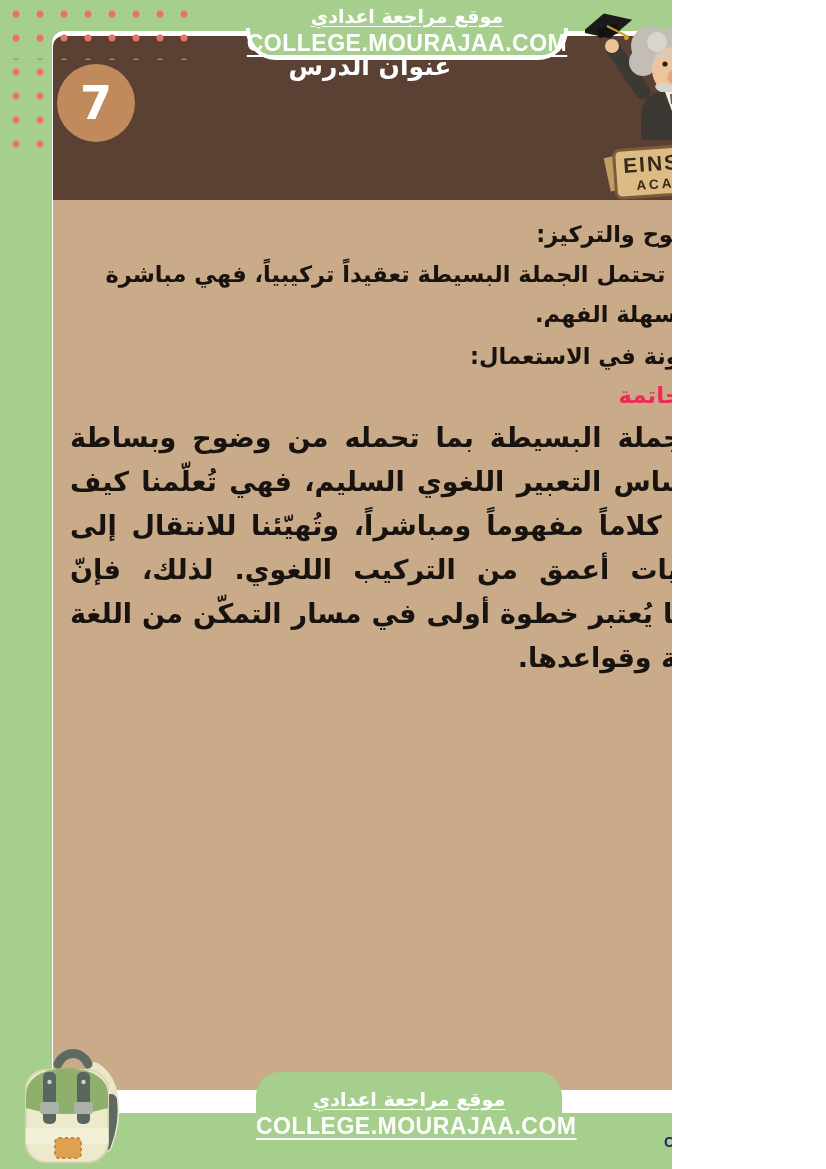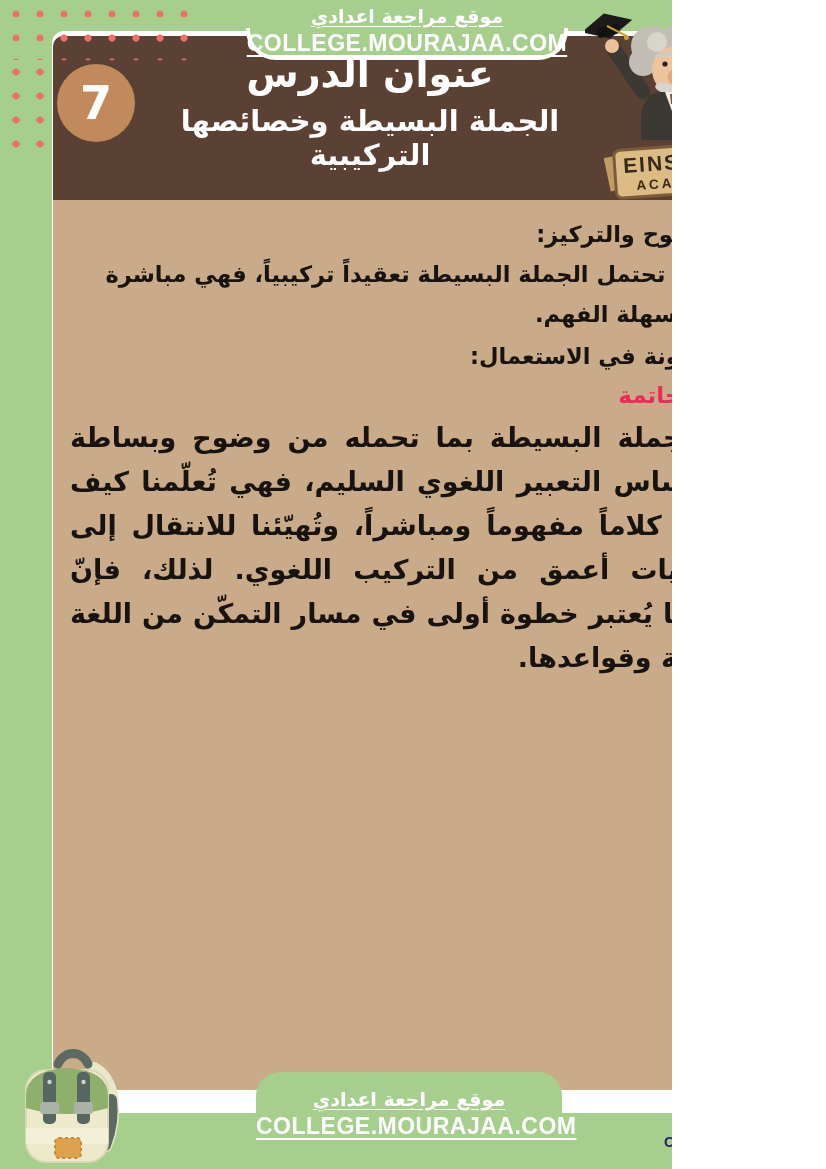--- a/index.html
+++ b/index.html
@@ -27,21 +27,21 @@
   .dots{position:absolute;background-image:radial-gradient(circle,#ec7266 3.2px,rgba(0,0,0,0) 3.9px);
         background-size:24px 24px;z-index:6;}
   .dots-a{left:4px;top:2px;width:200px;height:58px;}
   .dots-b{left:4px;top:60px;width:46px;height:96px;}
 
   .num-circle{position:absolute;left:57px;top:64px;width:78px;height:78px;border-radius:50%;background:#c08a5c;
               display:flex;align-items:center;justify-content:center;z-index:4;color:#fff;
               font-size:46px;font-weight:bold;}
 
   .title-block{position:absolute;left:150px;top:52px;width:440px;text-align:center;color:#fff;z-index:4;direction:rtl;}
-  .title-label{font-size:38px;font-weight:bold;}
+  .title-label{font-size:25px;font-weight:bold;}
   .lesson-title{font-size:29px;font-weight:bold;margin-top:8px;}
 
   .einstein{position:absolute;left:585px;top:0;z-index:4;}
 
   
   .content{position:absolute;left:68px;top:212px;width:684px;z-index:5;direction:rtl;color:#18130e;font-weight:bold;}
   ul.bullets{list-style:none;margin:0;padding:0;font-size:22.5px;line-height:40px;}
   li.l1{position:relative;padding-right:27px;margin-top:2px;}
   li.l1 .b1{position:absolute;right:2px;top:15px;width:11px;height:11px;border-radius:50%;background:#18130e;}
   li.l2{position:relative;padding-right:62px;}
@@ -99,21 +99,20 @@
 
   <div class="dots dots-a"></div>
   <div class="dots dots-b"></div>
 
   <div class="num-circle">
     <span>7</span>
   </div>
 
   <div class="title-block">
     <div class="title-label">عنوان الدرس</div>
-    <div class="lesson-title">الجملة البسيطة وخصائصها التركيبية</div>
   </div>
 
   <svg class="einstein" width="240" height="206" viewBox="0 0 240 206">
     <g transform="translate(96,0) rotate(-2)">
       <rect x="0" y="6" width="122" height="34" rx="8" fill="#dd6a57"></rect>
       <rect x="94" y="10" width="24" height="26" rx="3" fill="#f6f3ea"></rect>
       <rect x="16" y="16" width="46" height="13" rx="3" fill="#c9503f"></rect>
       <rect x="-6" y="38" width="134" height="32" rx="8" fill="#e6d28a"></rect>
       <rect x="100" y="42" width="24" height="24" rx="3" fill="#f6f3ea"></rect>
       <rect x="-14" y="68" width="152" height="34" rx="8" fill="#aac68e"></rect>

